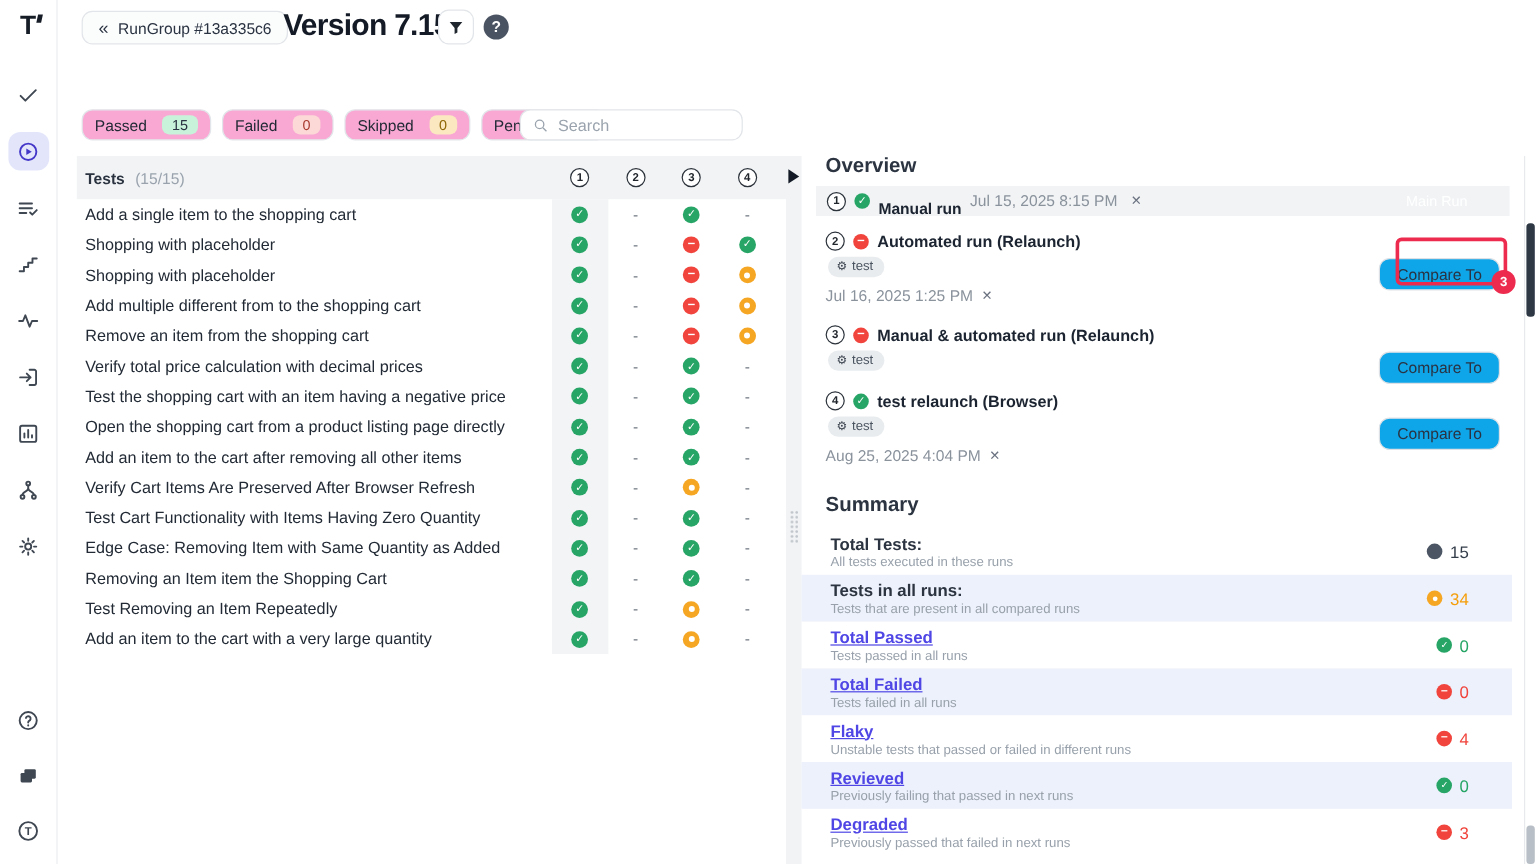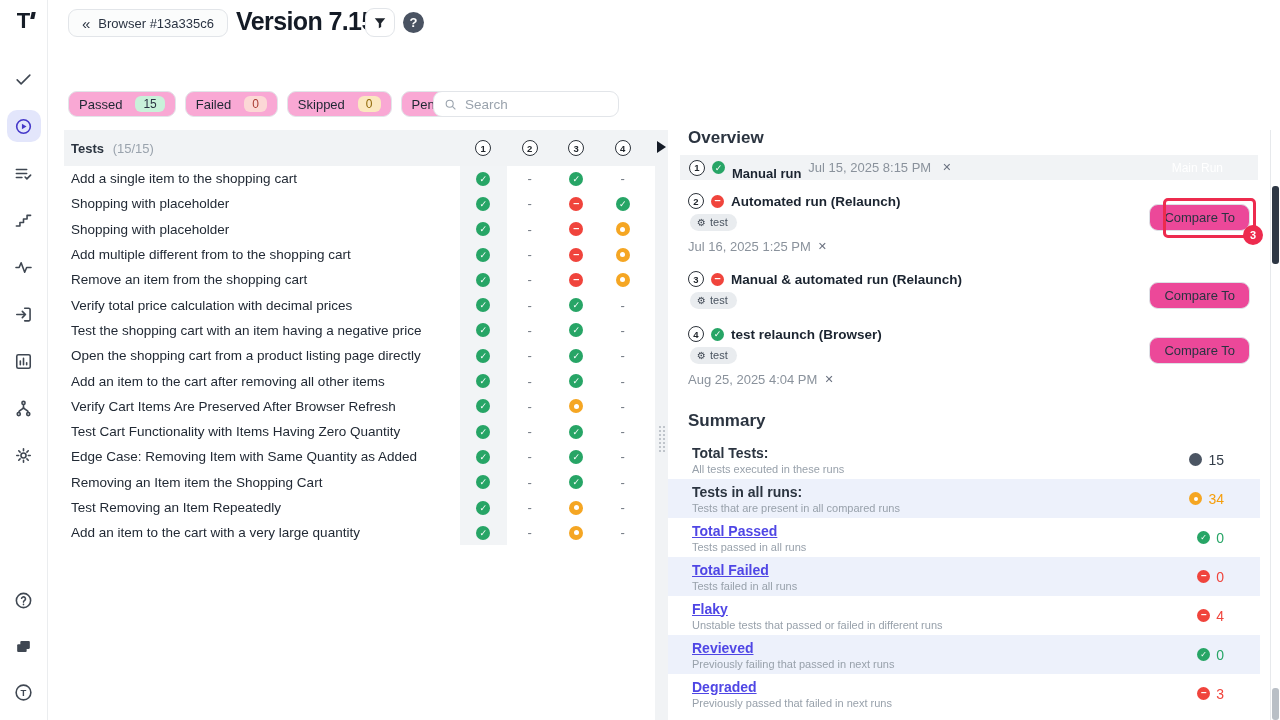--- a/index.html
+++ b/index.html
@@ -84,21 +84,21 @@
   .close-x::after{content:"✕";}
   .main-run-label{margin-left:auto;color:#fff;font-size:12px;padding-right:26px;}
   .run{margin:13px 10px 0 20px;position:relative;}
   .run + .run{margin-top:17px;}
   .run-title{display:flex;align-items:center;gap:7px;}
   .run-title .rname{font-weight:700;font-size:13.5px;color:#1b2430;}
   .st-sm{width:13px;height:13px;}
   .tagpill{display:inline-flex;align-items:center;gap:4px;background:#e9ecef;border-radius:10px;padding:2px 9px 3px 7px;font-size:11px;color:#4a5460;margin:5px 0 0 2px;}
   .tagpill .tgear{font-size:10px;color:#3f4752;}
   .run-date{margin-top:8px;font-size:13px;color:var(--gray);display:flex;align-items:center;gap:3px;}
-  .compare-btn{position:absolute;right:0;top:11px;height:27px;padding:0 14px;border:1px solid #dde1e6;border-radius:9px;background:#ec4899;font-size:13px;color:#2a3342;font-family:inherit;cursor:pointer;}
+  .compare-btn{position:absolute;right:0;top:22px;height:27px;padding:0 14px;border:1px solid #dde1e6;border-radius:9px;background:#0ea5e9;font-size:13px;color:#2a3342;font-family:inherit;cursor:pointer;}
   .ann-box{position:absolute;right:-6px;top:5px;width:93px;height:40px;border:3px solid var(--annotation);border-radius:5px;pointer-events:none;}
   .ann-badge{position:absolute;right:-10px;bottom:-10px;width:20px;height:20px;border-radius:50%;background:var(--annotation);color:#fff;font-size:11px;font-weight:700;display:flex;align-items:center;justify-content:center;}
 
   
   .summary-title{margin:24px 0 0 20px;font-size:17px;font-weight:700;color:#2b3440;}
   .sum-rows{margin-top:9px;}
   .sum-row{height:39px;display:flex;align-items:center;padding:0 36px 0 24px;}
   .sum-row.striped{background:var(--stripe);}
   .sum-left{display:flex;flex-direction:column;justify-content:center;gap:2px;}
   .sum-label{font-size:14px;font-weight:700;color:#2b3440;}
@@ -195,21 +195,21 @@
       <svg viewBox="0 0 24 24">
           <circle cx="12" cy="12" r="9.3"></circle>
           <text x="12" y="16.2" text-anchor="middle" font-size="12" font-weight="bold" fill="#1d2530" stroke="none" font-family="Liberation Sans, sans-serif">T</text>
         </svg>
     </span>
   </div>
 </aside>
 
 <button class="back-btn">
   <span class="chev">«</span>
-  <span>Browser #13a335c6</span>
+  <span>RunGroup #13a335c6</span>
 </button>
 <h1 class="page-title">Version 7.15</h1>
 <button class="filter-btn">
   <svg viewBox="0 0 24 24">
       <path d="M3 4h18l-7 8.5V19l-4 2v-8.5L3 4z"></path>
     </svg>
 </button>
 <span class="help-btn">?</span>
 
 <div class="filters" id="filters">

